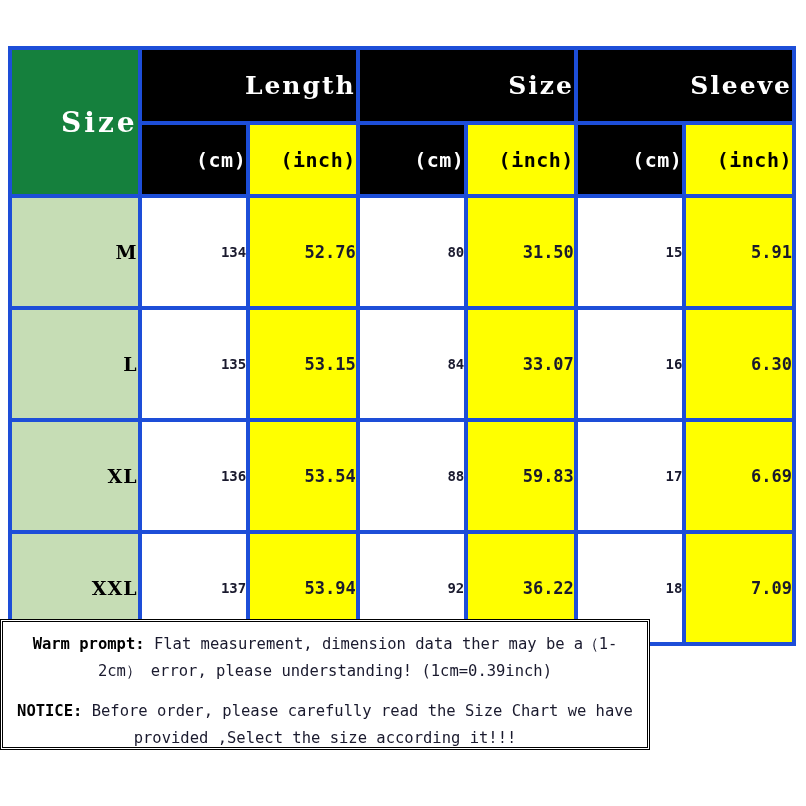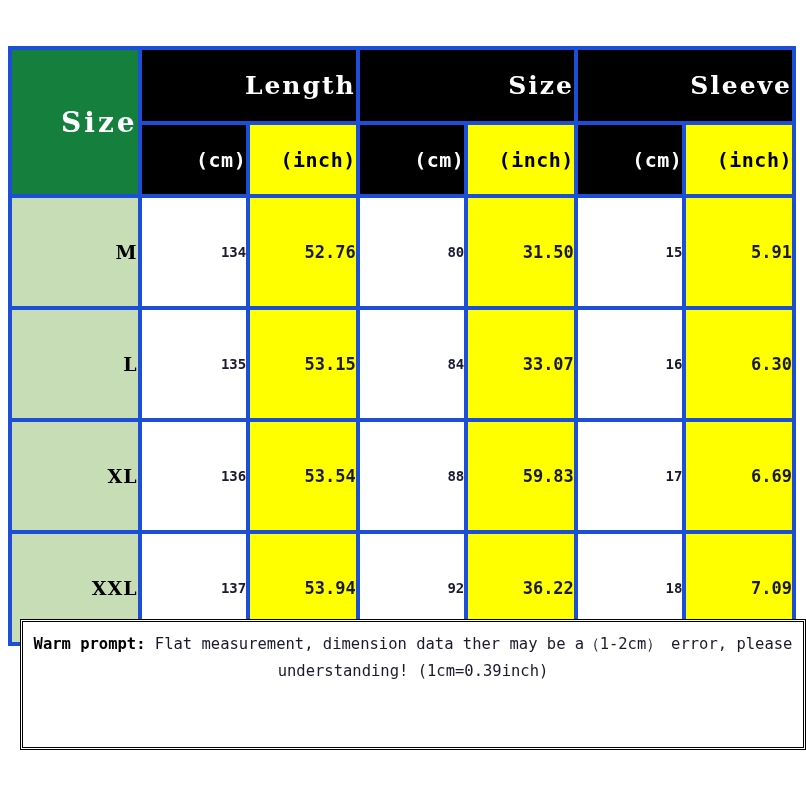--- a/index.html
+++ b/index.html
@@ -108,23 +108,23 @@
     background: #ffff00;
     color: #1a1a2e;
     font-family: "DejaVu Sans Mono", monospace;
     font-size: 17px;
     margin-left: 8px;
   }
 
   
   .note-box {
     position: absolute;
-    left: 20px;
+    left: 0;
     top: 619px;
-    width: 786px;
+    width: 650px;
     height: 131px;
     box-sizing: border-box;
     border: 3px double #000000;
     background: #ffffff;
     padding: 9px 8px 0 8px;
   }
   .note-block {
     font-family: "DejaVu Sans Mono", monospace;
     font-size: 15.5px;
     line-height: 1.72;
@@ -208,15 +208,18 @@
           <td class="cell-inch">7.09</td>
         </tr>
       </tbody>
     </table>
   </div>
 
   <div class="note-box">
     <div class="note-block first">
       <span class="note-lead">Warm prompt:</span><span class="note-body"> Flat measurement, dimension data ther may be a（1-2cm） error, please understanding! (1cm=0.39inch)</span>
     </div>
+    <div class="note-block">
+      <span class="note-lead">NOTICE:</span><span class="note-body"> Before order, please carefully read the Size Chart we have provided  ,Select the size according it!!!</span>
+    </div>
   </div>
 
 </div>
 
 </body></html>

